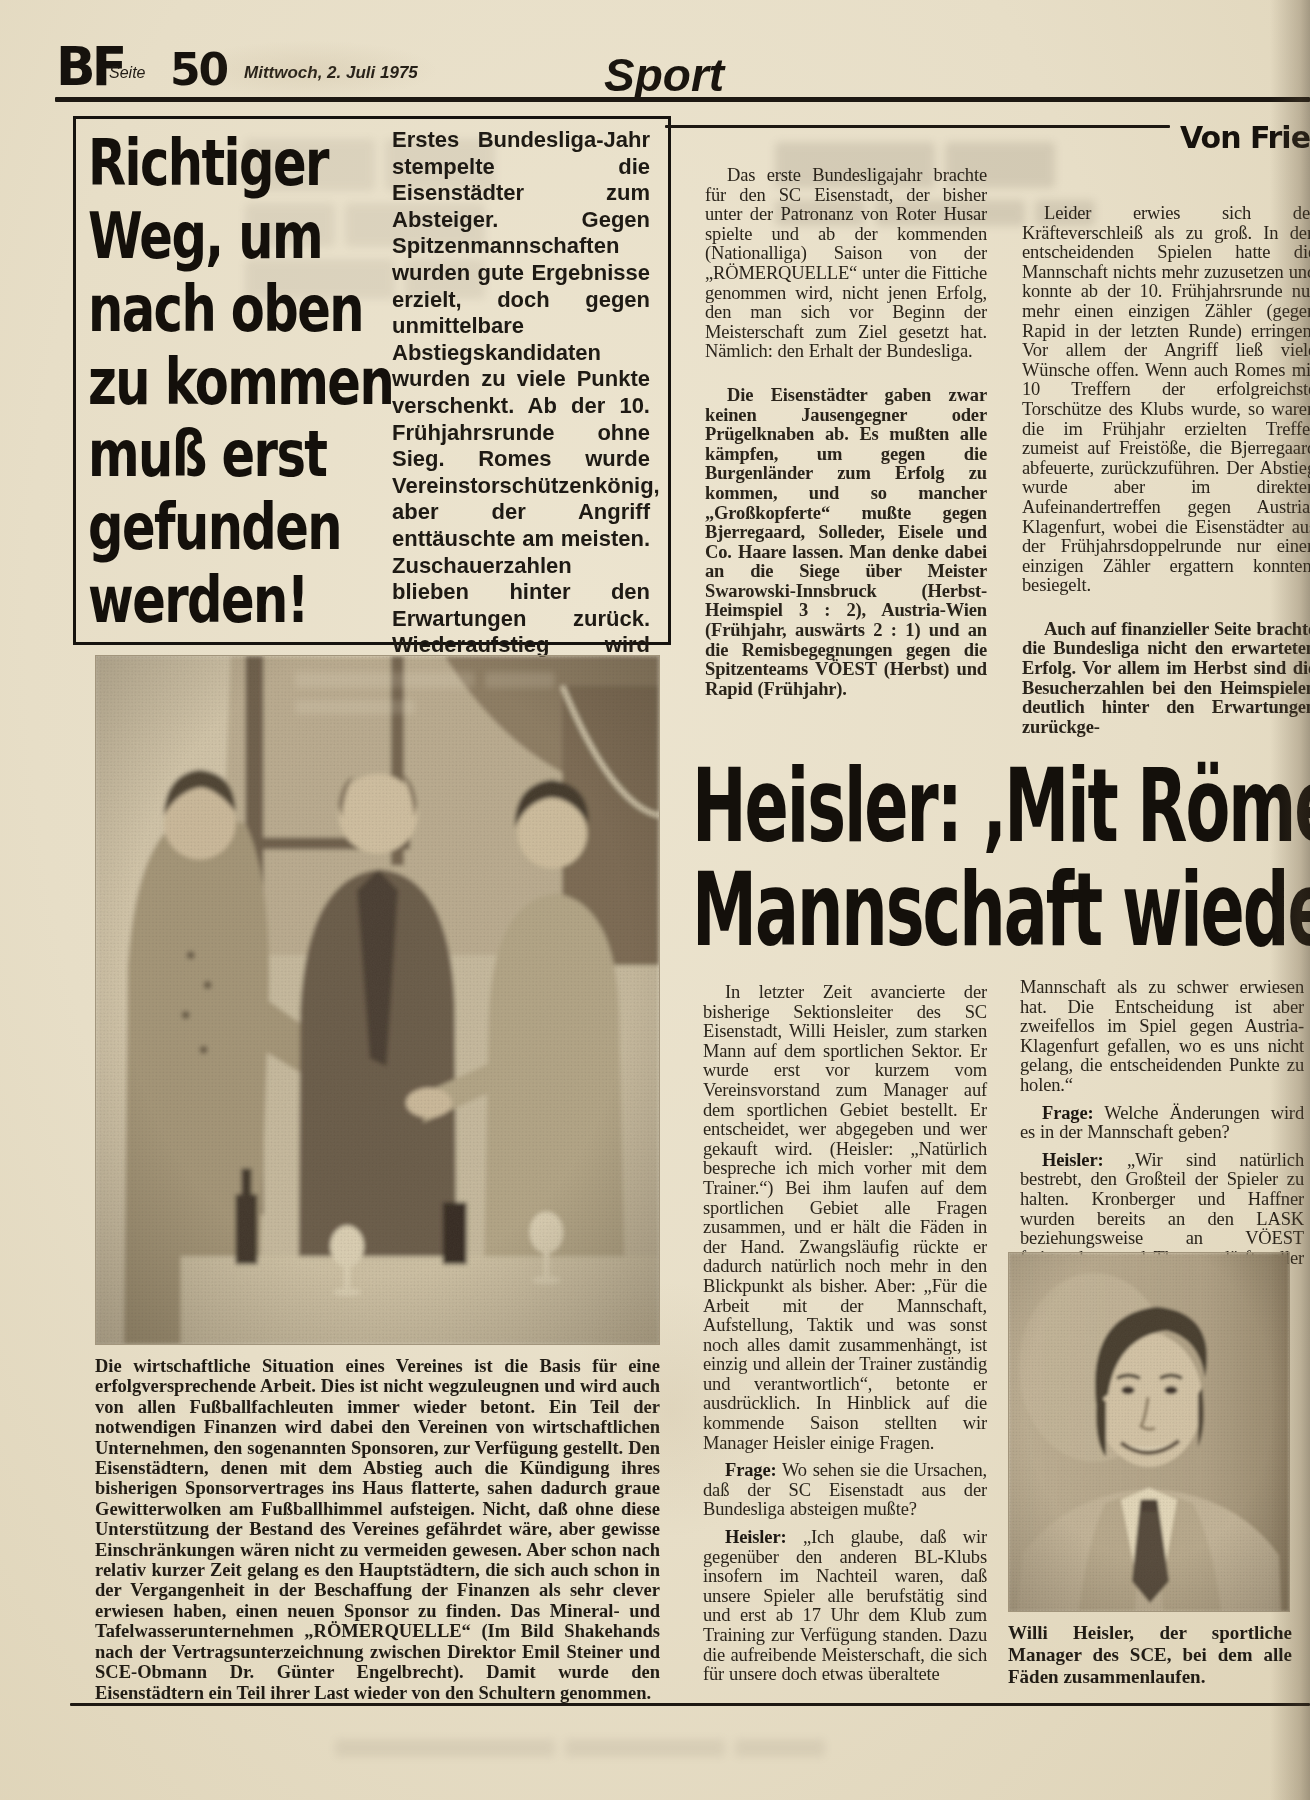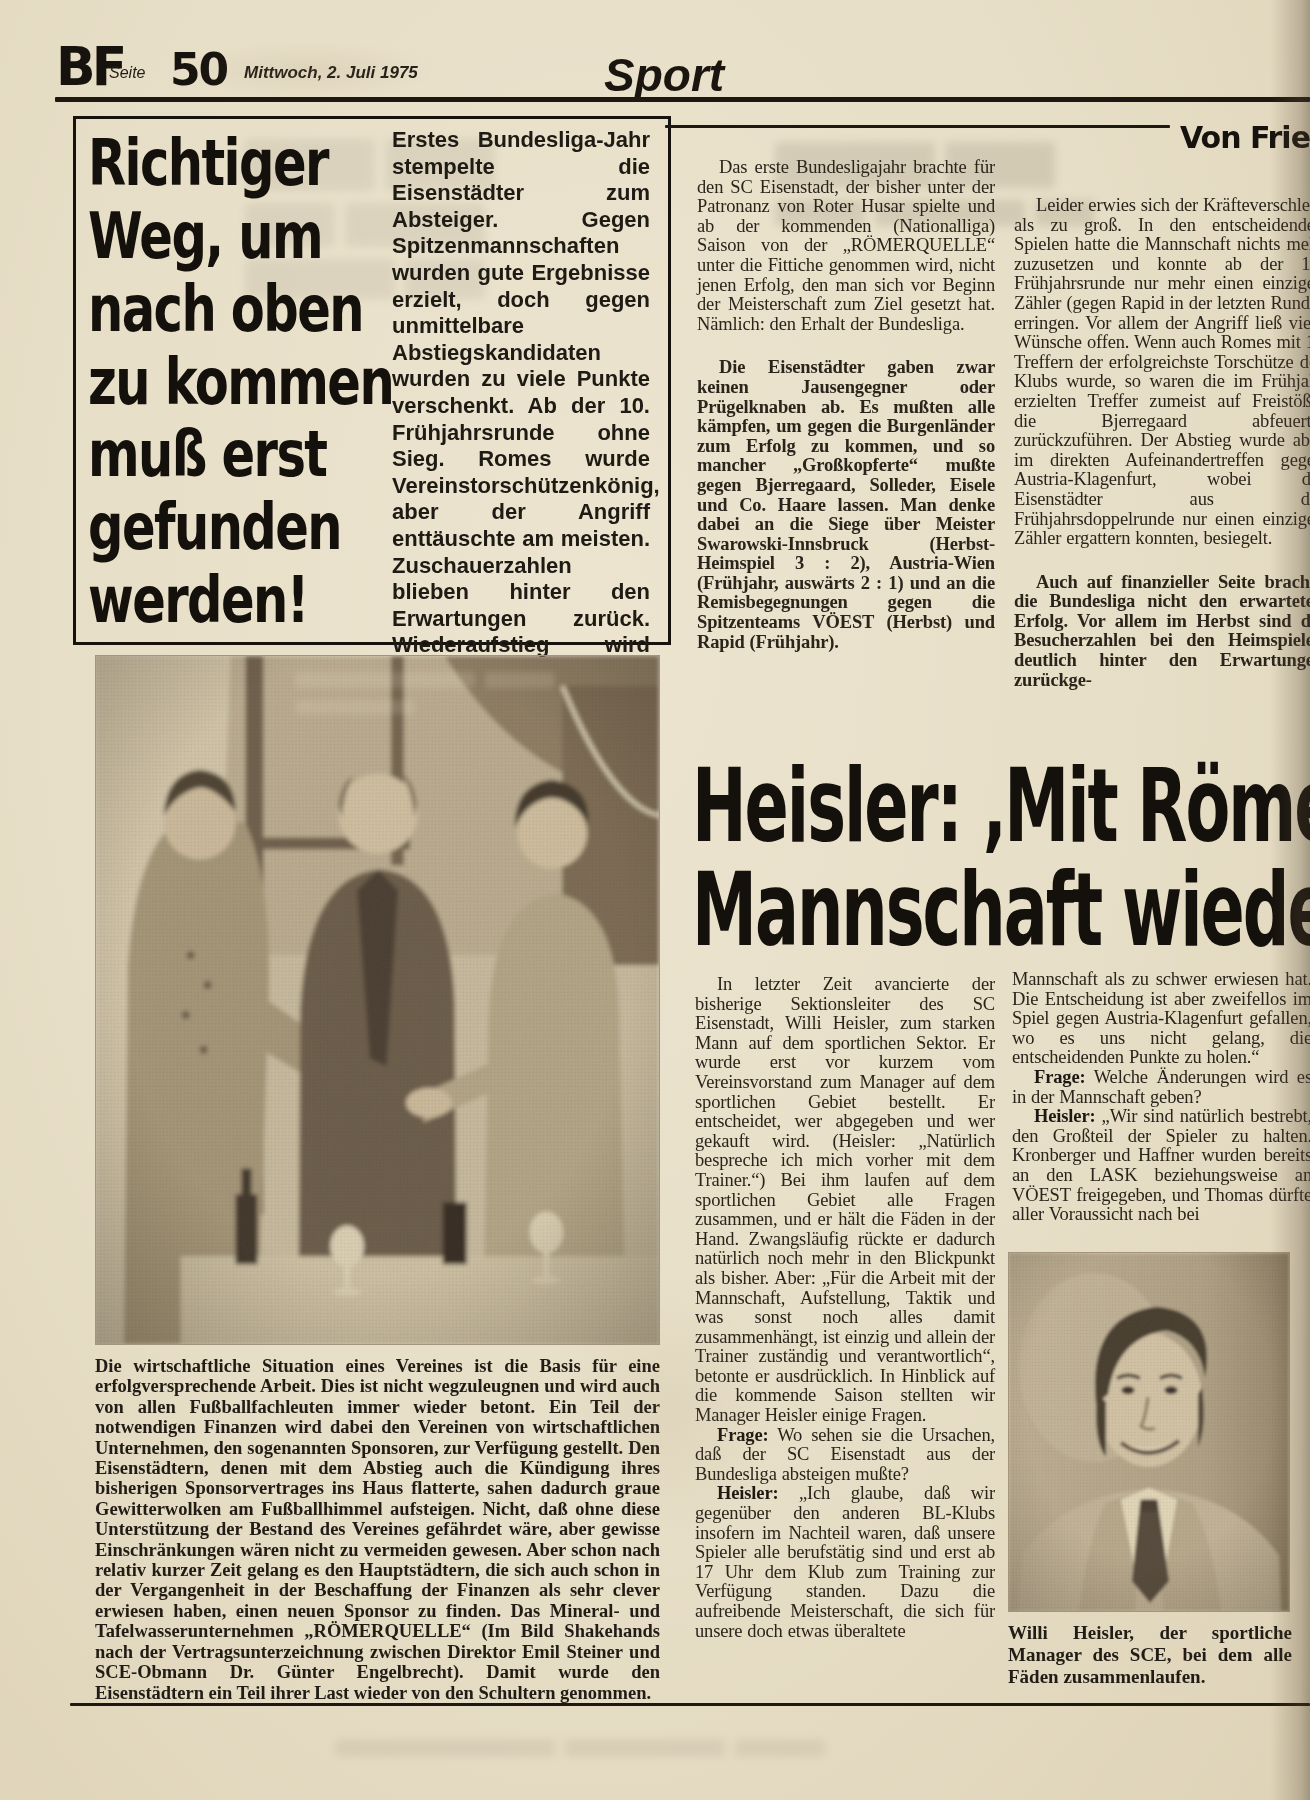--- a/index.html
+++ b/index.html
@@ -26,21 +26,21 @@
   .box1{left:73px; top:116px; width:592px; height:523px; border:3px solid #16130f;}
   .hl1{left:12px; top:8px; font-size:62px; line-height:70px; letter-spacing:-2px;
        transform:scale(0.80,1.04); transform-origin:left top; white-space:nowrap; color:#14100b;}
   .intro{left:316px; top:8px; width:258px;
          font-family:"Liberation Sans", sans-serif; font-weight:bold;
          font-size:22px; line-height:26.6px; text-align:justify; color:#1e1a14;}
 
   
   .bodycol{font-size:18.5px; line-height:19.6px; text-align:justify;
            letter-spacing:-0.15px; word-spacing:0.5px; color:#2a241b;}
-  .bodycol p{margin:0; text-indent:22px;}
+  .bodycol p{margin:8px; text-indent:22px;}
   .bodycol p.gap{margin-top:24px;font-weight:bold;}
   .bodycol p.noindent{text-indent:0;}
   .bodycol b{color:#1d1812;}
   .midcol{left:697px; top:158px; width:298px;}
   .rightcol{left:1014px; top:196px; width:310px;}
   .h2col1{left:695px; top:975px; width:300px;}
   .h2col2{left:1012px; top:970px; width:300px;}
 
   .byline{left:1180px; top:120px; font-size:30px; letter-spacing:-1px; white-space:nowrap;}
 

